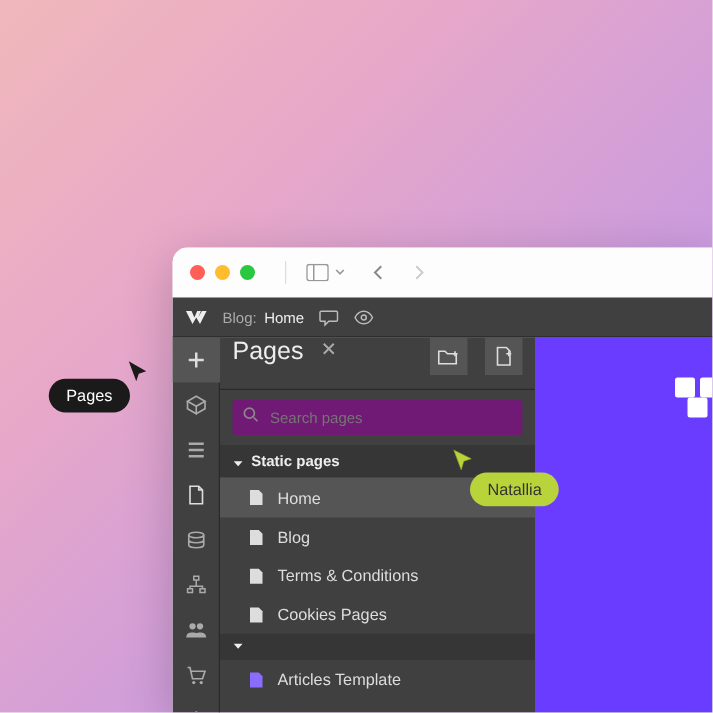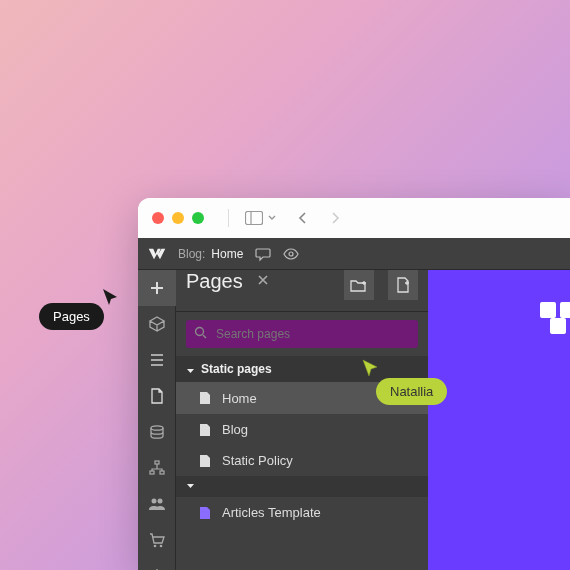--- a/index.html
+++ b/index.html
@@ -249,21 +249,29 @@
                 </svg>
               </span>
             <span>Blog</span>
           </div>
           <div class="page-item">
             <span class="page-icon">
                 <svg width="12" height="14" viewBox="0 0 12 14">
                   <path d="M1 1 h7 l3 3 v9 h-10 z" fill="#ddd"></path>
                 </svg>
               </span>
-            <span>Static Policy</span>
+            <span>Terms &amp; Conditions</span>
+          </div>
+          <div class="page-item">
+            <span class="page-icon">
+                <svg width="12" height="14" viewBox="0 0 12 14">
+                  <path d="M1 1 h7 l3 3 v9 h-10 z" fill="#ddd"></path>
+                </svg>
+              </span>
+            <span>Cookies Pages</span>
           </div>
         </div>
 
         <div class="section">
           <svg width="9" height="9" viewBox="0 0 9 9">
               <path d="M1 2 L4.5 6 L8 2 Z" fill="#eee"></path>
             </svg>
         </div>
 
         <div class="page-list">

